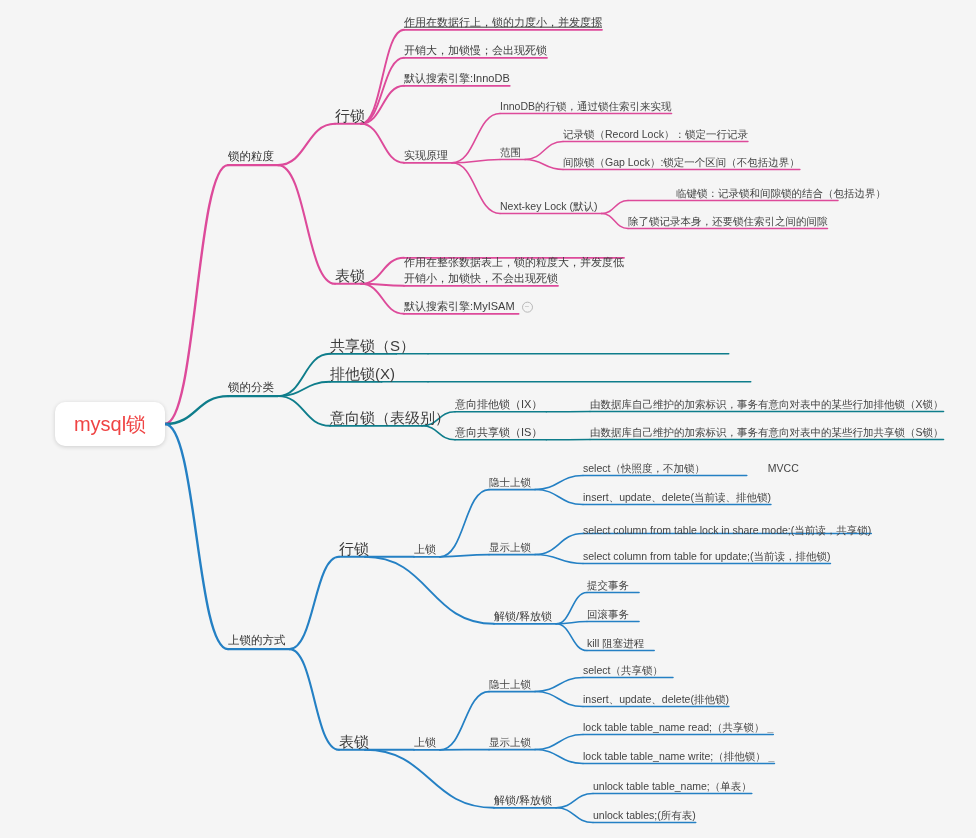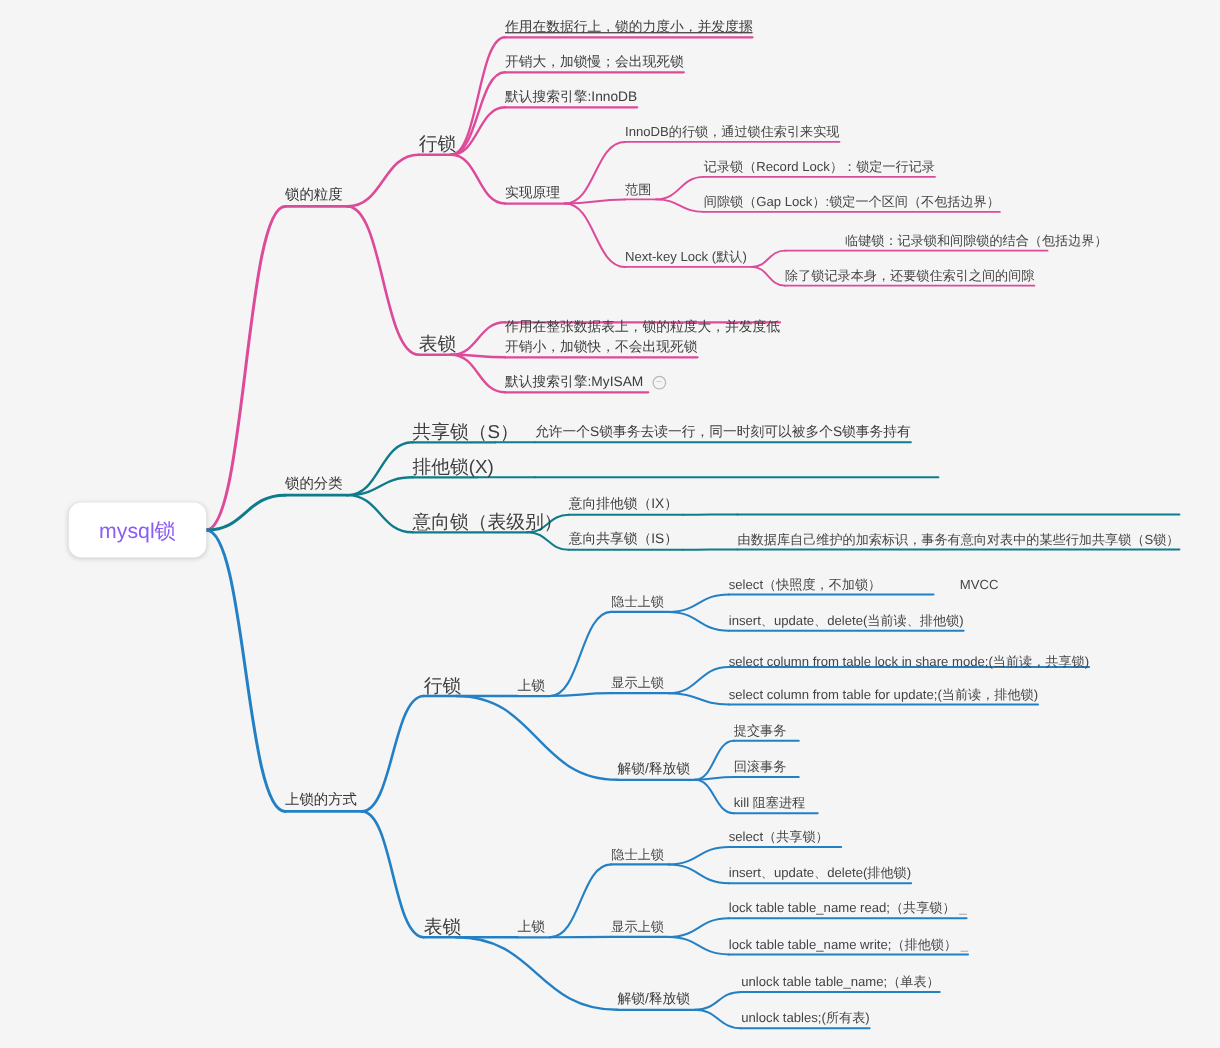--- a/index.html
+++ b/index.html
@@ -22,21 +22,21 @@
   .node.lvl1{font-size:11.5px;color:#333;}
   .node.lvl2{font-size:15px;color:#3d3d3d;}
   .node.lvl3{font-size:11px;color:#3d3d3d;}
   .node.lvl4{font-size:10.5px;color:#444;}
   .root{
     position:absolute;
     background:#ffffff;
     border-radius:10px;
     box-shadow:0 1px 4px rgba(0,0,0,.16);
     display:flex;align-items:center;justify-content:center;
-    font-size:17px;color:#8b5cf6;
+    font-size:20px;color:#ef4444;
     transform:translateY(-50%);
   }
   .collapse-icon{
     display:inline-block;
     width:9px;height:9px;
     border:1px solid #b9b9b9;
     border-radius:50%;
     position:relative;
     margin-left:7px;
     vertical-align:middle;
@@ -217,31 +217,31 @@
   <div class="node lvl3" style="left:404px;top:306px;">
     <span>默认搜索引擎:MyISAM</span><span class="collapse-icon">−</span>
   </div>
 
   <div class="node lvl1" style="left:228px;top:388px;">
     <span>锁的分类</span>
   </div>
   <div class="node lvl2" style="left:330px;top:346px;">
     <span>共享锁（S）</span>
   </div>
-  <div class="node lvl3" style="left:428px;top:346px;">
-    <span>允许一个S锁事务去读一行，同一时刻可以被多个S锁事务持有</span>
-  </div>
   <div class="node lvl2" style="left:330px;top:374px;">
     <span>排他锁(X)</span>
   </div>
   <div class="node lvl2" style="left:330px;top:418px;">
     <span>意向锁（表级别）</span>
   </div>
   <div class="node lvl3" style="left:455px;top:404px;">
     <span>意向排他锁（IX）</span>
+  </div>
+  <div class="node lvl4" style="left:590px;top:404px;">
+    <span>由数据库自己维护的加索标识，事务有意向对表中的某些行加排他锁（X锁）</span>
   </div>
   <div class="node lvl3" style="left:455px;top:432px;">
     <span>意向共享锁（IS）</span>
   </div>
   <div class="node lvl4" style="left:590px;top:432px;">
     <span>由数据库自己维护的加索标识，事务有意向对表中的某些行加共享锁（S锁）</span>
   </div>
 
   <div class="node lvl1" style="left:228px;top:641px;">
     <span>上锁的方式</span>

